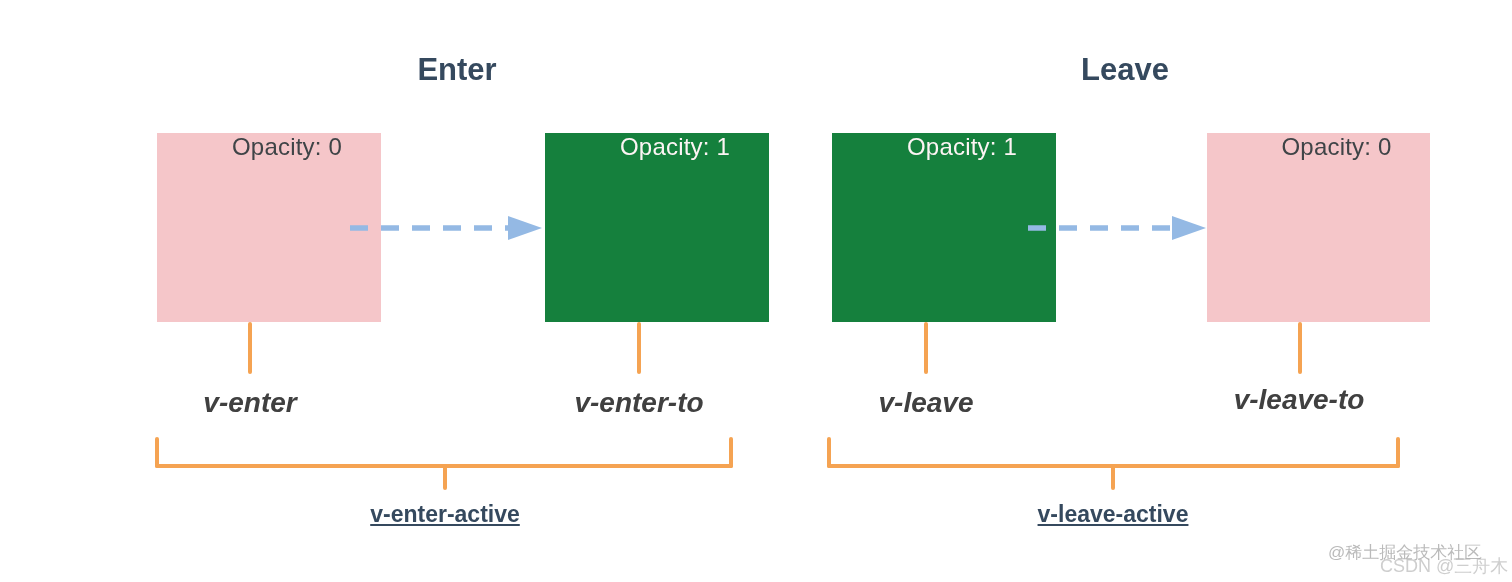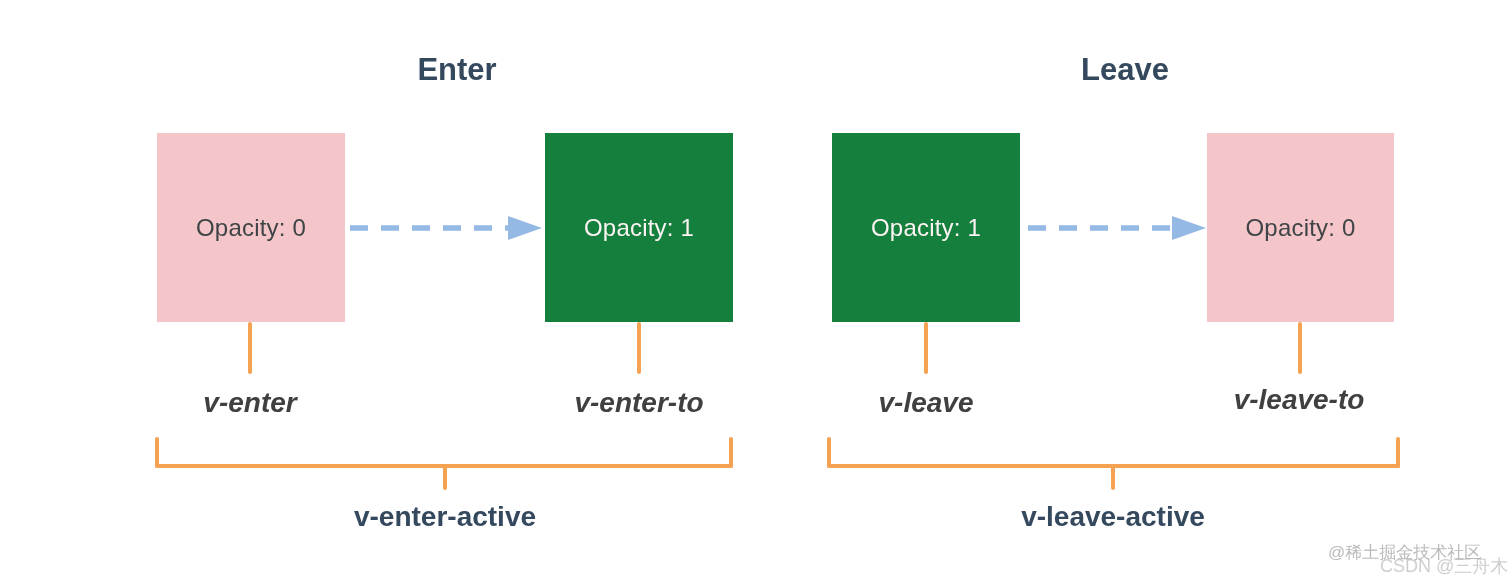--- a/index.html
+++ b/index.html
@@ -20,24 +20,24 @@
     color: #35495e;
     margin: 12px;
     white-space: nowrap;
   }
   .box {
     position: absolute;
     top: 133px;
     width: 188px;
     height: 189px;
     display: flex;
-    align-items: center;
     justify-content: center;
     font-size: 24px;
     letter-spacing: 0.2px;
+    padding-left: 36px;
   }
   .box.pink { background: #f5c6c9; color: #3f4447; }
   .box.red  { background: #15803d; color: #fdf4f4; }
   .stub {
     position: absolute;
     top: 322px;
     width: 4px;
     height: 52px;
     background: #f5a352;
     border-radius: 2px;
@@ -74,24 +74,25 @@
     width: 4px;
     height: 24px;
     background: #f5a352;
     border-radius: 2px;
     transform: translateX(-50%);
   }
   .active-label {
     position: absolute;
     top: 501px;
     transform: translateX(-50%);
-    font-size: 28px;
+    font-size: 23px;
     font-weight: bold;
     color: #35495e;
     white-space: nowrap;
+    text-decoration: underline;
   }
   .arrow-svg { position: absolute; top: 208px; }
   .watermark1 {
     position: absolute;
     left: 1328px;
     top: 541px;
     font-size: 17px;
     color: rgba(140, 140, 140, 0.60);
     white-space: nowrap;
   }

